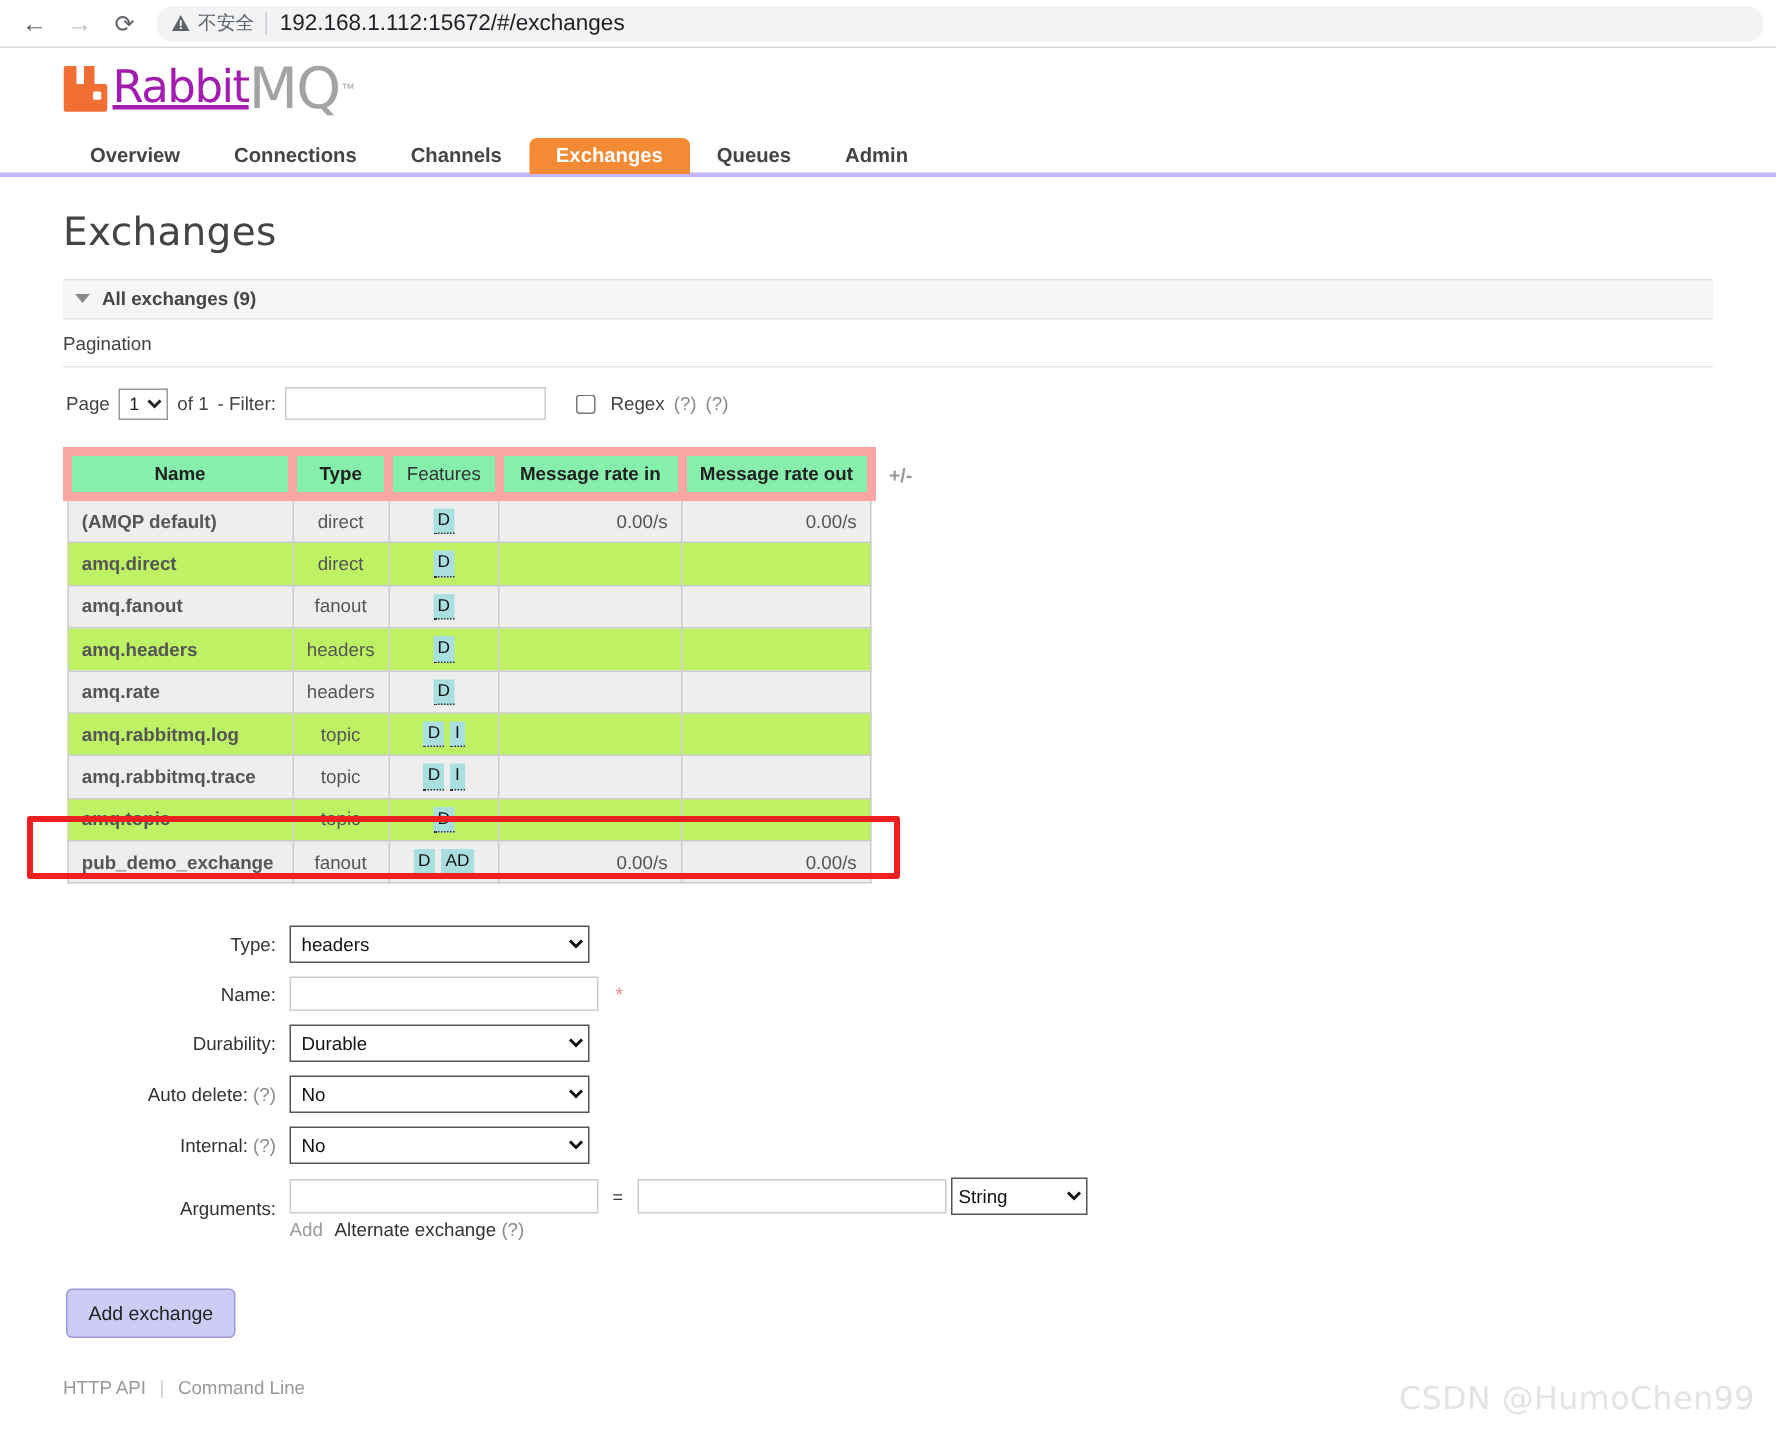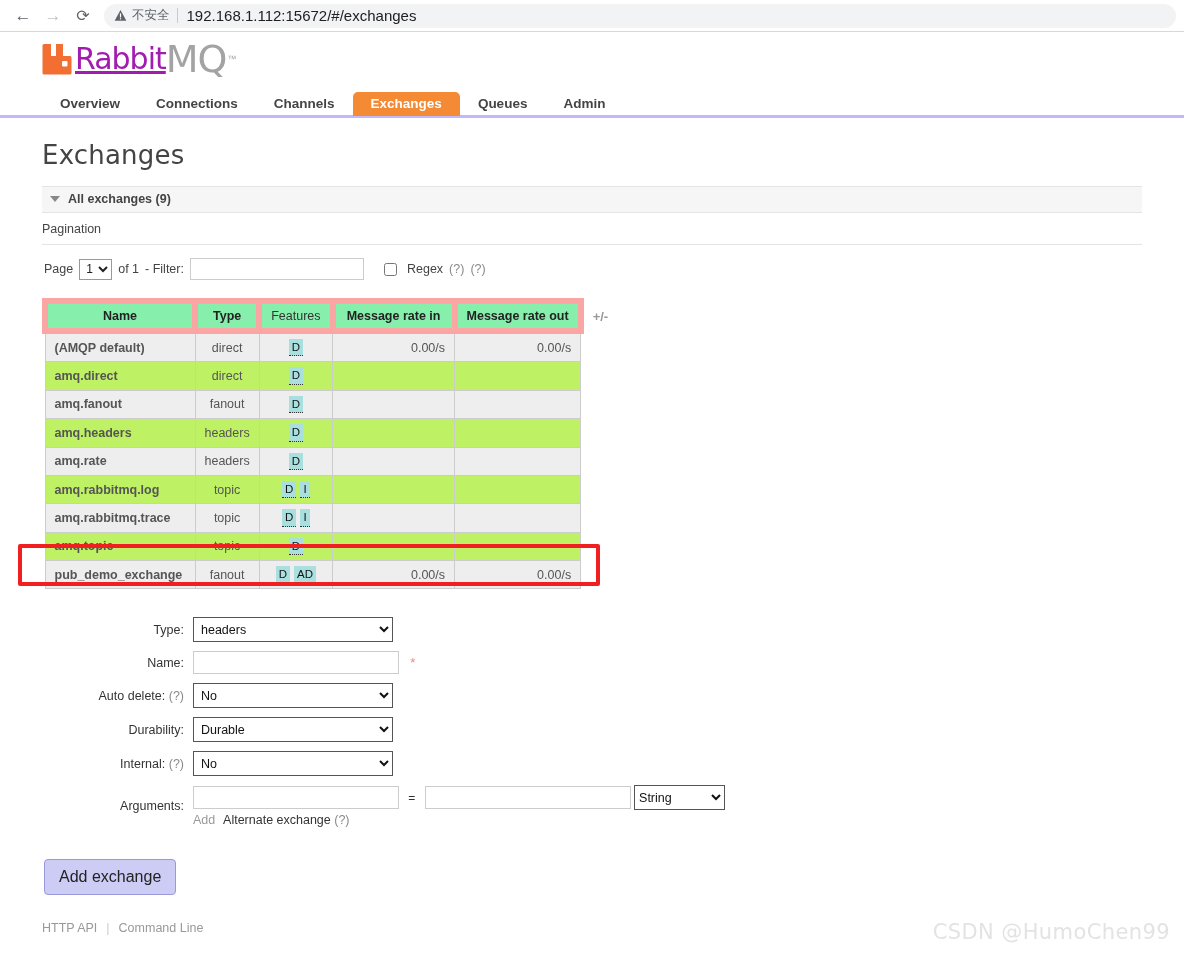--- a/index.html
+++ b/index.html
@@ -313,21 +313,21 @@
   }
   .add-link { color: #9a9a9a; cursor: pointer; margin-right: 5px; }
   .alt-text { color: #333; }
 
   button.add-exchange {
     margin: 24px 0 0 2px;
     background: #ccccf5;
     border: 1px solid #9999d9;
     border-radius: 4px;
     padding: 8px 14px;
-    font-size: 16px;
+    font-size: 13px;
     font-family: "Liberation Sans", sans-serif;
     color: #222;
     cursor: pointer;
   }
 
   .footer-links {
     margin-top: 26px;
     font-size: 12.5px;
     color: #999;
     display: flex;
@@ -519,35 +519,35 @@
           </td>
         </tr>
         <tr>
           <td class="lbl">Name:</td>
           <td>
             <input class="text-in" type="text" value="" style="">
             <span class="req-star">*</span>
           </td>
         </tr>
         <tr>
-          <td class="lbl">
-            <span>Auto delete:</span>
-            <span class="hint">(?)</span>
-          </td>
-          <td>
-            <select class="form-sel">
-              <option selected="">No</option>
-            </select>
-          </td>
-        </tr>
-        <tr>
           <td class="lbl">Durability:</td>
           <td>
             <select class="form-sel">
               <option selected="">Durable</option>
+            </select>
+          </td>
+        </tr>
+        <tr>
+          <td class="lbl">
+            <span>Auto delete:</span>
+            <span class="hint">(?)</span>
+          </td>
+          <td>
+            <select class="form-sel">
+              <option selected="">No</option>
             </select>
           </td>
         </tr>
         <tr>
           <td class="lbl">
             <span>Internal:</span>
             <span class="hint">(?)</span>
           </td>
           <td>
             <select class="form-sel">

